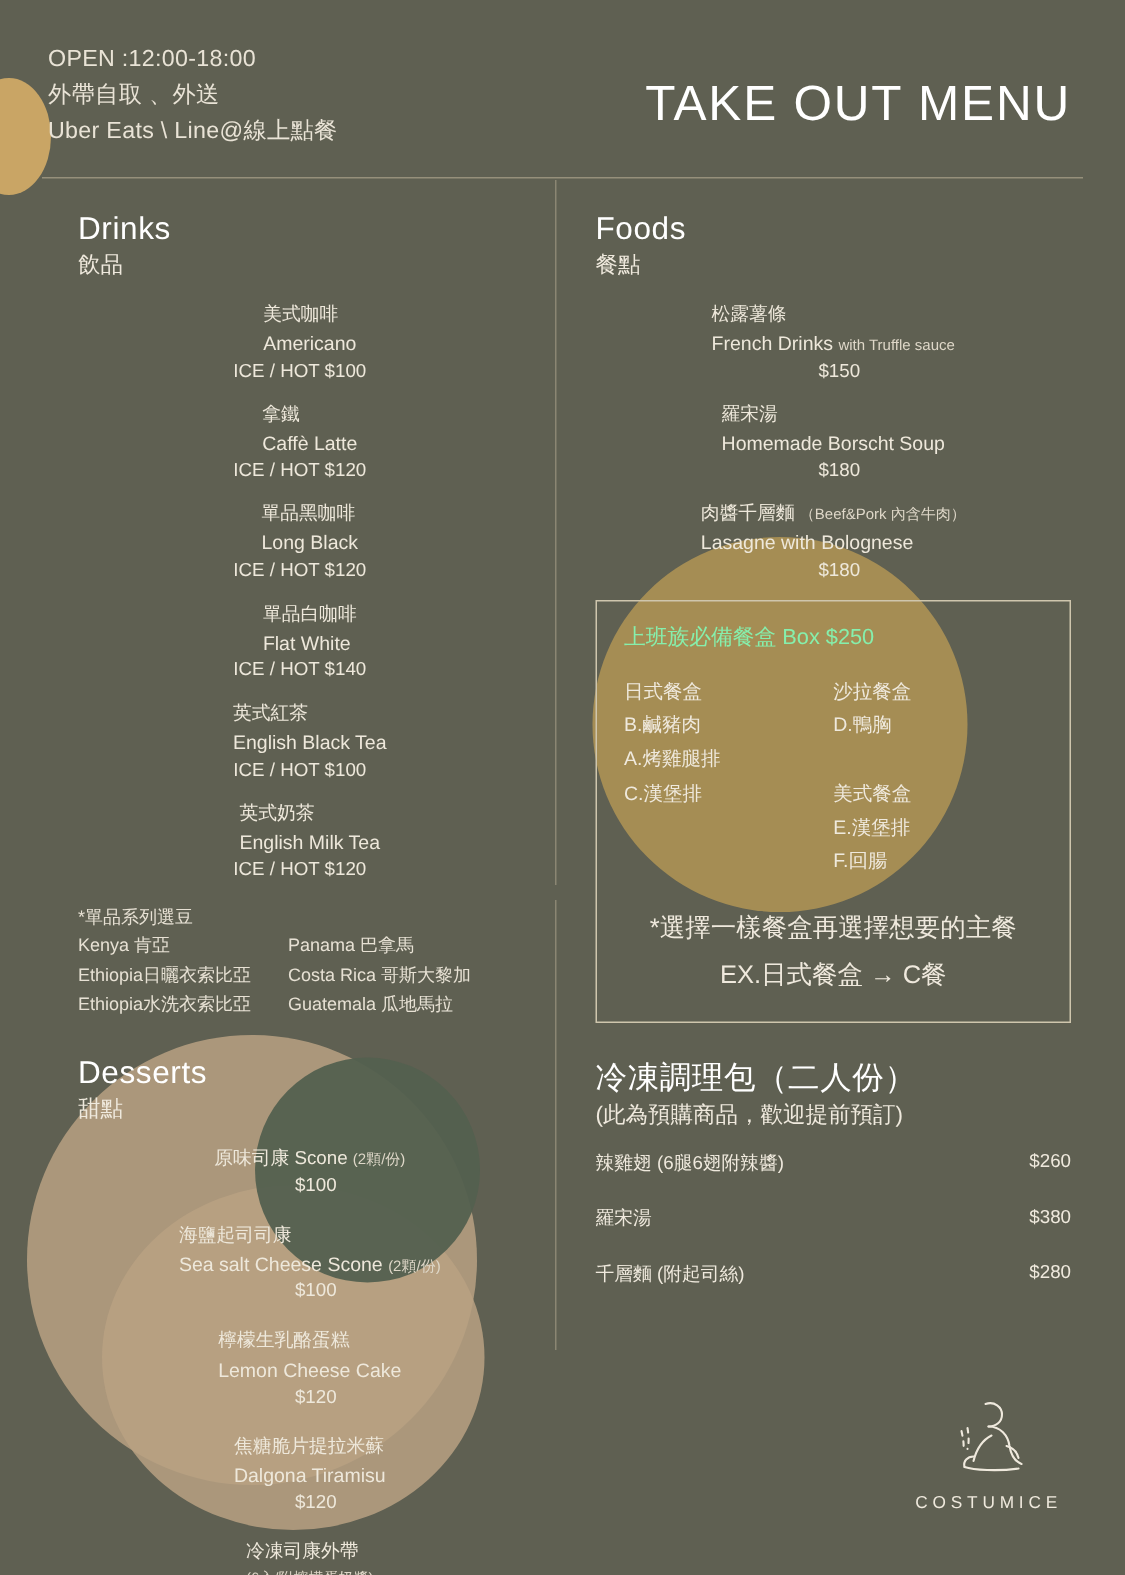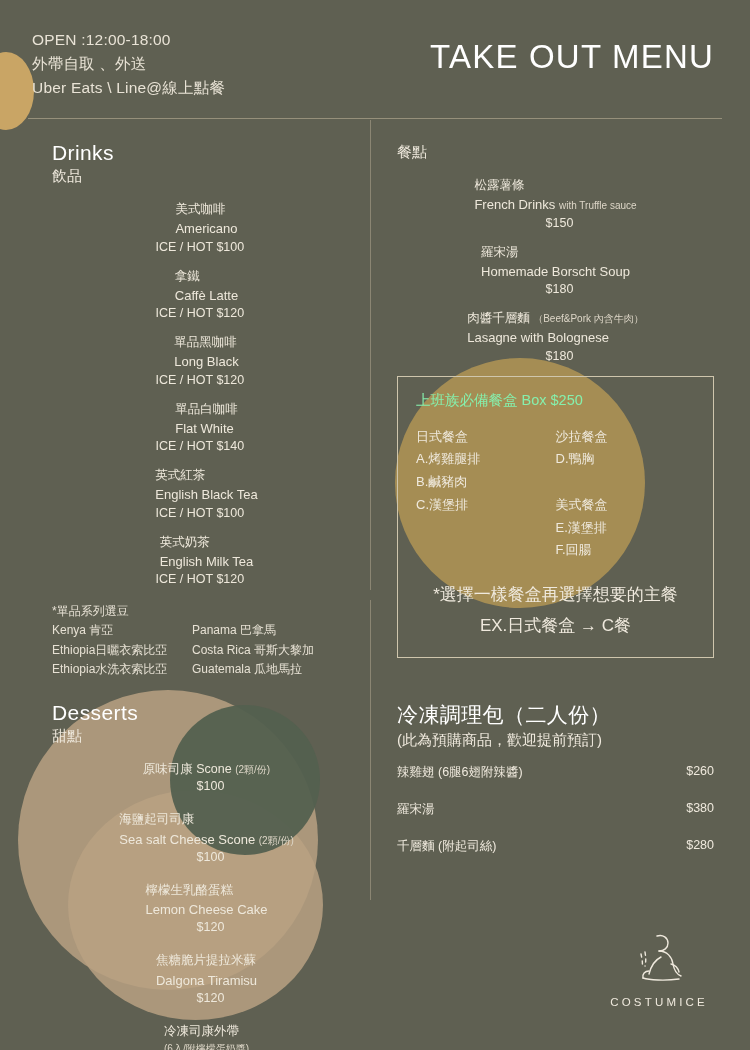--- a/index.html
+++ b/index.html
@@ -22,21 +22,21 @@
   .blob-tl { width: 56px; height: 78px; left: -22px; top: 52px; background: #c9a565; border-radius: 50%; }
   .blob-box { width: 250px; height: 250px; left: 395px; top: 358px; background: #b29555; opacity: 0.85; }
   .blob-beige { width: 300px; height: 300px; left: 18px; top: 690px; background: #b9a182; opacity: 0.85; }
   .blob-green { width: 150px; height: 150px; left: 170px; top: 705px; background: #53604f; opacity: 0.95; }
   .blob-bottom { width: 255px; height: 230px; left: 68px; top: 790px; background: #b9a182; opacity: 0.85; }
 
   .content { position: relative; z-index: 3; }
 
   
   .header {
-    display: flex; align-items: flex-start; justify-content: space-between;
+    display: flex; align-items: center; justify-content: space-between;
     padding: 28px 36px 0 32px;
   }
   .hours { font-size: 15.5px; line-height: 1.55; color: #e9e3d6; font-weight: 300; letter-spacing: .2px; }
   .hours div { white-space: nowrap; }
   .title { font-size: 33px; letter-spacing: 1.2px; color: #ffffff; font-weight: 400; padding-top: 10px; }
 
   .rule { height: 1px; background: #a8a08a; margin: 18px 28px 0 28px; opacity: .75; }
 
   
   .cols { display: flex; padding: 22px 30px 0 30px; }
@@ -170,20 +170,21 @@
             <div>Costa Rica 哥斯大黎加</div>
           </div>
           <div class="row">
             <div class="c1">Ethiopia水洗衣索比亞</div>
             <div>Guatemala 瓜地馬拉</div>
           </div>
         </div>
       </div>
 
       <div class="col col-right">
+        <div class="sect-title">Foods</div>
         <div class="sect-sub">餐點</div>
 
         <div class="item">
           <div class="names">
             <div class="zh">松露薯條</div>
             <div class="en"><span>French Drinks</span> <span class="small">with Truffle sauce</span></div>
           </div>
           <div class="price">$150</div>
         </div>
         <div class="item">
@@ -199,22 +200,22 @@
             <div class="en">Lasagne with Bolognese</div>
           </div>
           <div class="price">$180</div>
         </div>
 
         <div class="boxset">
           <h4>上班族必備餐盒 Box $250</h4>
           <div class="boxcols">
             <div class="bc">
               <div>日式餐盒</div>
+              <div>B.鹹豬肉</div>
               <div>A.烤雞腿排</div>
-              <div>B.鹹豬肉</div>
               <div>C.漢堡排</div>
             </div>
             <div class="bc">
               <div>沙拉餐盒</div>
               <div>D.鴨胸</div>
               <div>&nbsp;</div>
               <div>美式餐盒</div>
               <div>E.漢堡排</div>
               <div>F.回腸</div>
             </div>

